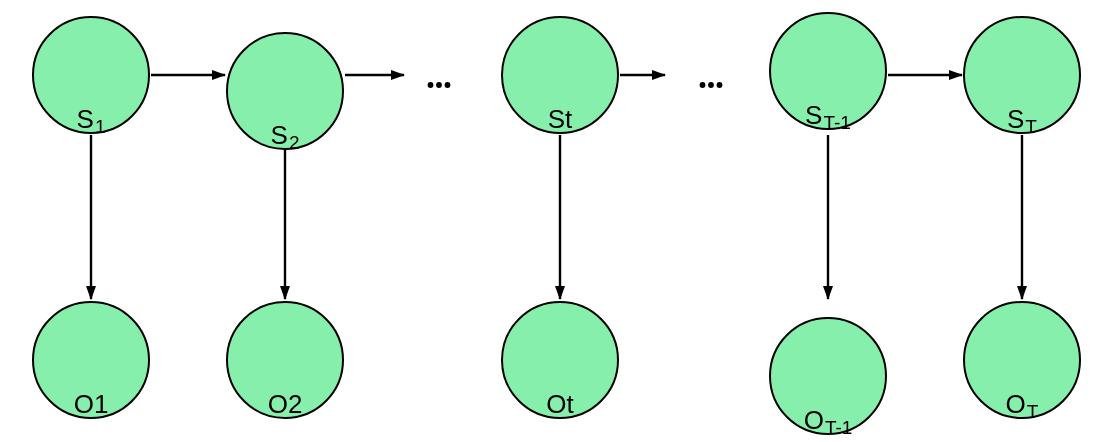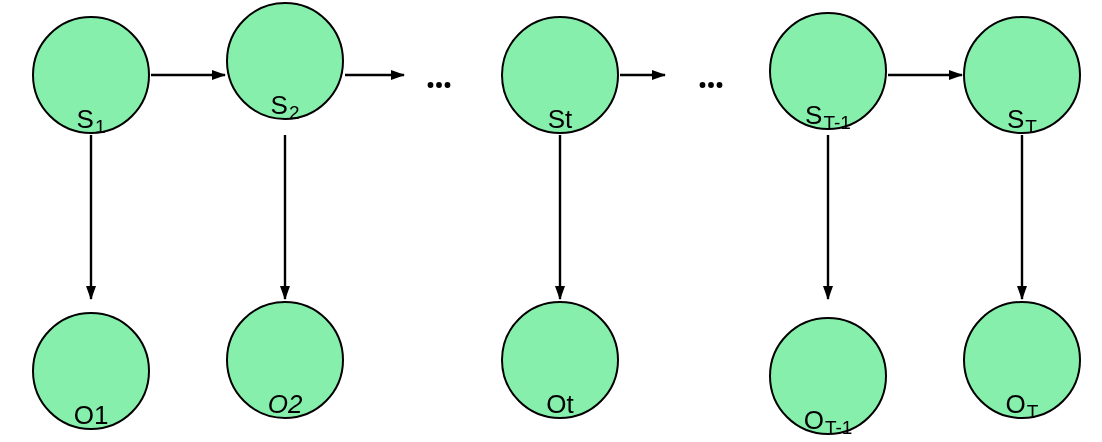--- a/index.html
+++ b/index.html
@@ -78,36 +78,36 @@
           <circle cx="702.5" cy="85" r="2.9" fill="#000000"></circle>
           <circle cx="711" cy="85" r="2.9" fill="#000000"></circle>
           <circle cx="719.5" cy="85" r="2.9" fill="#000000"></circle>
         </g>
       </g>
   </svg>
   <div id="node-layer">
       <div class="node" style="left: 32px; top: 16px;">
         <span class="label"><span>S</span><span class="sub">1</span></span>
       </div>
-      <div class="node" style="left: 226px; top: 2px;">
+      <div class="node" style="left: 226px; top: 32px;">
         <span class="label"><span>S</span><span class="sub">2</span></span>
       </div>
       <div class="node" style="left: 501px; top: 16px;">
         <span class="label"><span>St</span></span>
       </div>
       <div class="node" style="left: 769px; top: 12px;">
         <span class="label"><span>S</span><span class="sub">T-1</span></span>
       </div>
       <div class="node" style="left: 963px; top: 16px;">
         <span class="label"><span>S</span><span class="sub">T</span></span>
       </div>
-      <div class="node" style="left: 32px; top: 312px;">
+      <div class="node" style="left: 32px; top: 301px;">
         <span class="label"><span>O1</span></span>
       </div>
-      <div class="node" style="left: 226px; top: 301px; font-style: italic;">
+      <div class="node" style="left: 226px; top: 301px;">
         <span class="label"><span>O2</span></span>
       </div>
       <div class="node" style="left: 501px; top: 301px;">
         <span class="label"><span>Ot</span></span>
       </div>
       <div class="node" style="left: 769px; top: 317px;">
         <span class="label"><span>O</span><span class="sub">T-1</span></span>
       </div>
       <div class="node" style="left: 963px; top: 301px;">
         <span class="label"><span>O</span><span class="sub">T</span></span>

